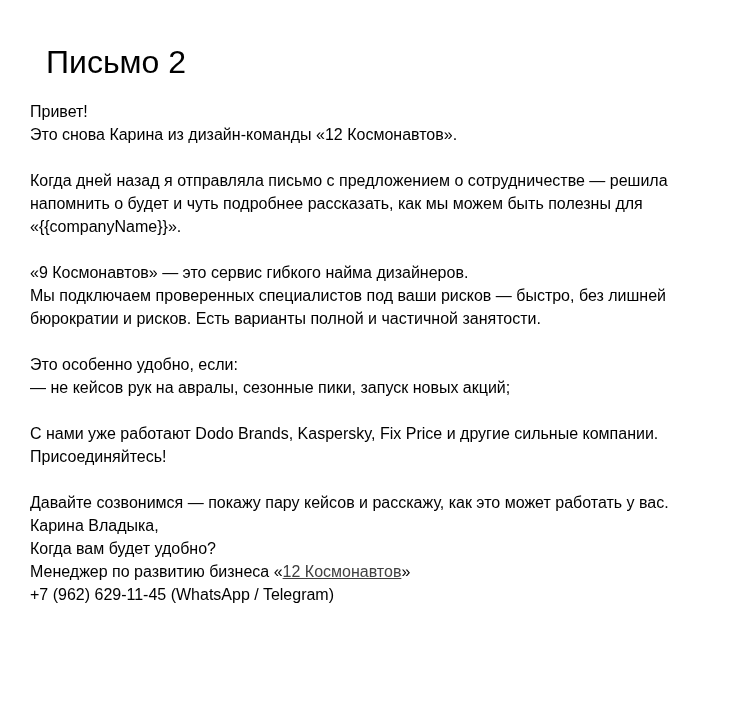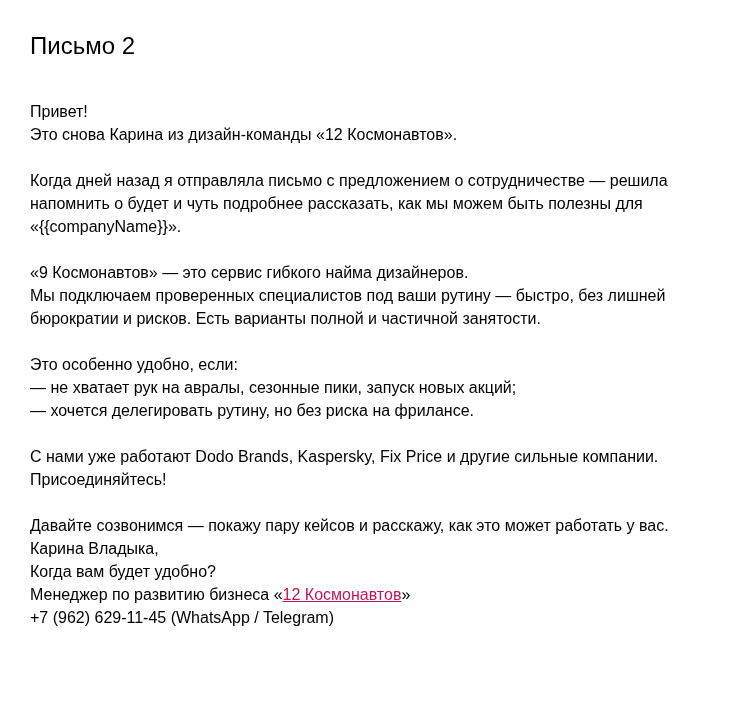--- a/index.html
+++ b/index.html
@@ -15,22 +15,22 @@
       color: #000000;
     }
     .page {
       position: relative;
       padding: 0 0 0 30px;
     }
     .title {
       position: absolute;
       left: 30px;
       top: 27px;
-      margin: 0;
-      font-size: 24px;
+      margin: 16px;
+      font-size: 32px;
       font-weight: normal;
       line-height: 38px;
       letter-spacing: 0px;
     }
     .body-text {
       position: absolute;
       left: 30px;
       top: 100px;
       width: 715px;
       font-size: 16px;
@@ -38,48 +38,47 @@
     }
     .line {
       display: block;
       white-space: nowrap;
     }
     .blank {
       display: block;
       height: 23px;
     }
     a.link {
-      color: #be185d;
+      color: #404040;
       text-align: right;
     }
   </style>
 </head>
 <body>
 
 <div class="page">
   <h1 class="title">Письмо 2</h1>
 
   <div class="body-text">
     <span class="line">Привет!</span>
     <span class="line">Это снова Карина из дизайн-команды «12 Космонавтов».</span>
     <span class="blank"></span>
 
     <span class="line">Когда дней назад я отправляла письмо с предложением о сотрудничестве — решила</span>
     <span class="line">напомнить о будет и чуть подробнее рассказать, как мы можем быть полезны для</span>
     <span class="line">«{{companyName}}».</span>
     <span class="blank"></span>
 
     <span class="line">«9 Космонавтов» — это сервис гибкого найма дизайнеров.</span>
-    <span class="line">Мы подключаем проверенных специалистов под ваши рутину — быстро, без лишней</span>
+    <span class="line">Мы подключаем проверенных специалистов под ваши рисков — быстро, без лишней</span>
     <span class="line">бюрократии и рисков. Есть варианты полной и частичной занятости.</span>
     <span class="blank"></span>
 
     <span class="line">Это особенно удобно, если:</span>
-    <span class="line">— не хватает рук на авралы, сезонные пики, запуск новых акций;</span>
-    <span class="line">— хочется делегировать рутину, но без риска на фрилансе.</span>
+    <span class="line">— не кейсов рук на авралы, сезонные пики, запуск новых акций;</span>
     <span class="blank"></span>
 
     <span class="line">С нами уже работают Dodo Brands, Kaspersky, Fix Price и другие сильные компании.</span>
     <span class="line">Присоединяйтесь!</span>
     <span class="blank"></span>
 
     <span class="line">Давайте созвонимся — покажу пару кейсов и расскажу, как это может работать у вас.</span>
     <span class="line">Карина Владыка,</span>
     <span class="line">Когда вам будет удобно?</span>
     <span class="line"><span>Менеджер по развитию бизнеса «</span><a class="link" href="#">12 Космонавтов</a><span>»</span></span>

